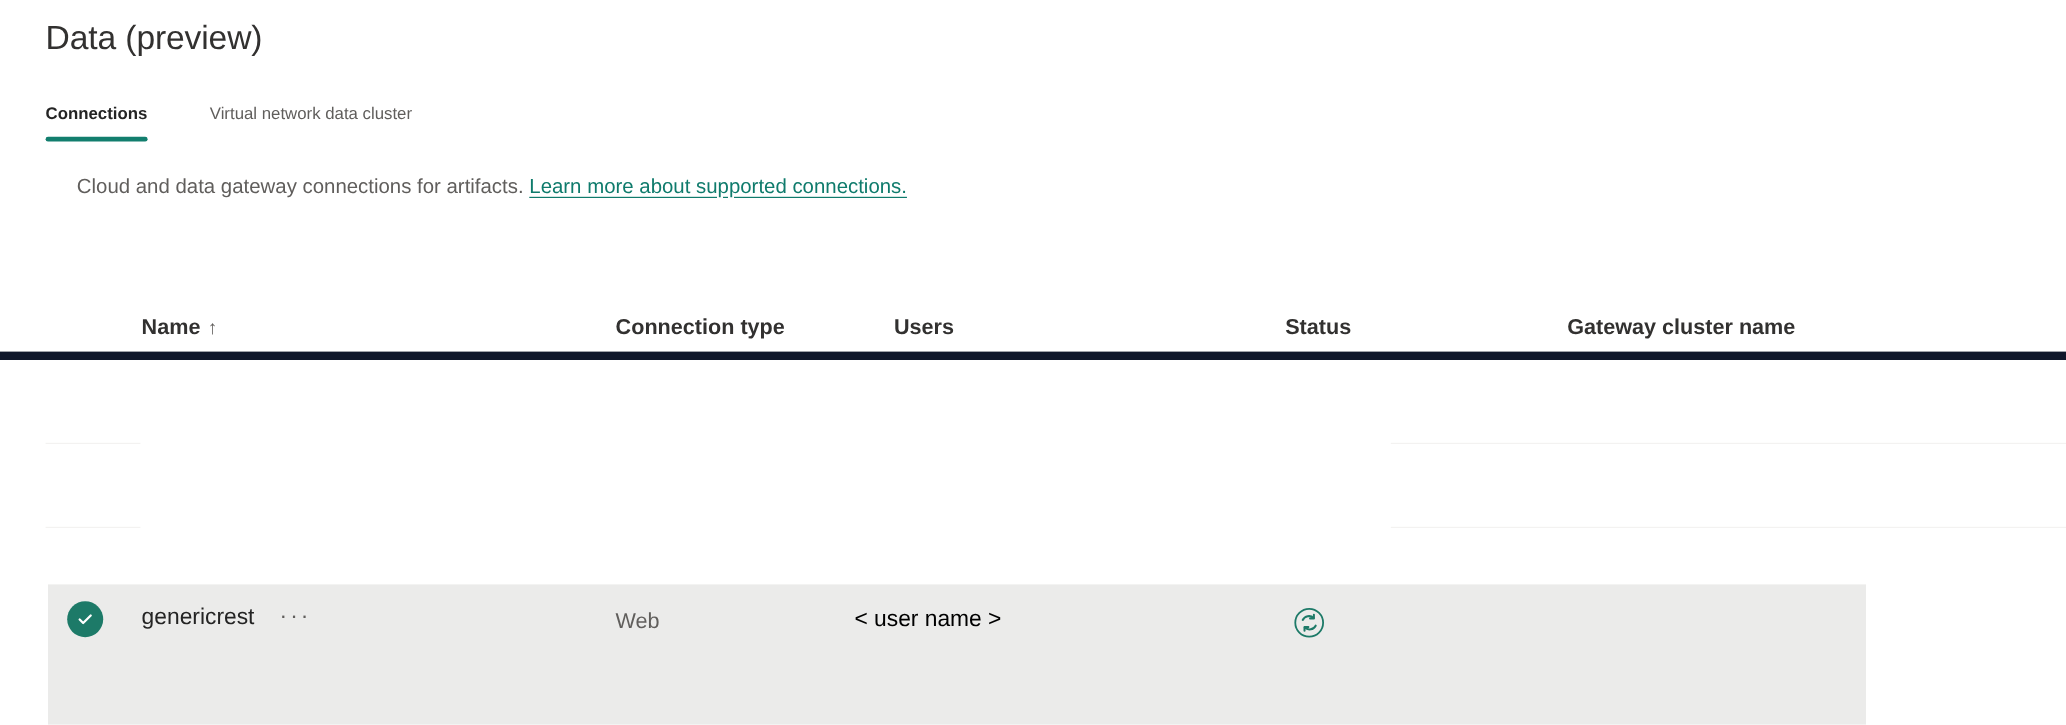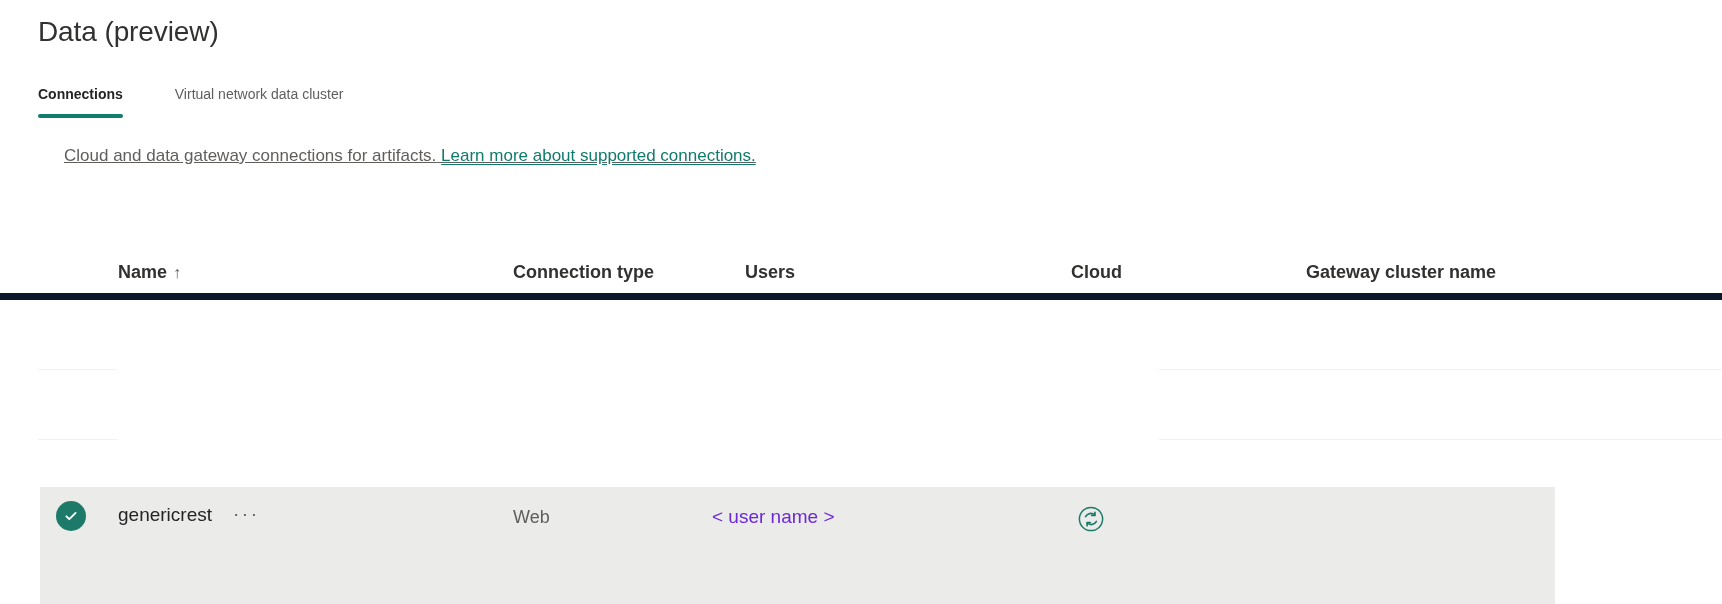--- a/index.html
+++ b/index.html
@@ -70,21 +70,20 @@
 
   
   .description {
     position: absolute;
     left: 64px;
     top: 144px;
     font-size: 17px;
     color: #605e5c;
     line-height: 24px;
     white-space: nowrap;
-    text-decoration: underline;
   }
   .description .link {
     color: #0f7b6c;
     text-decoration: underline;
     text-underline-offset: 3px;
     cursor: pointer;
   }
 
   
   .table {
@@ -183,21 +182,21 @@
   .cell-conntype {
     left: 473px;
     top: 20px;
     font-size: 18px;
     color: #605e5c;
   }
   .cell-users {
     left: 672px;
     top: 19px;
     font-size: 19px;
-    color: #6d28d9;
+    color: #000000;
   }
   .cell-status-icon {
     left: 1037px;
     top: 18px;
     width: 28px;
     height: 28px;
     cursor: pointer;
   }
   .cell-status-icon svg { display: block; }
   .cell-gateway {
@@ -225,21 +224,21 @@
   </div>
 
   <div class="table">
 
     <div class="thead">
       <div class="th th-name">
         <span>Name</span><span class="sort-arrow">↑</span>
       </div>
       <div class="th th-conntype">Connection type</div>
       <div class="th th-users">Users</div>
-      <div class="th th-status">Cloud</div>
+      <div class="th th-status">Status</div>
       <div class="th th-gateway">Gateway cluster name</div>
     </div>
 
     <div class="tbody">
       <div class="rowline rowline-l rowline-a"></div>
       <div class="rowline rowline-r rowline-a"></div>
       <div class="rowline rowline-l rowline-b"></div>
       <div class="rowline rowline-r rowline-b"></div>
     </div>
   </div>

